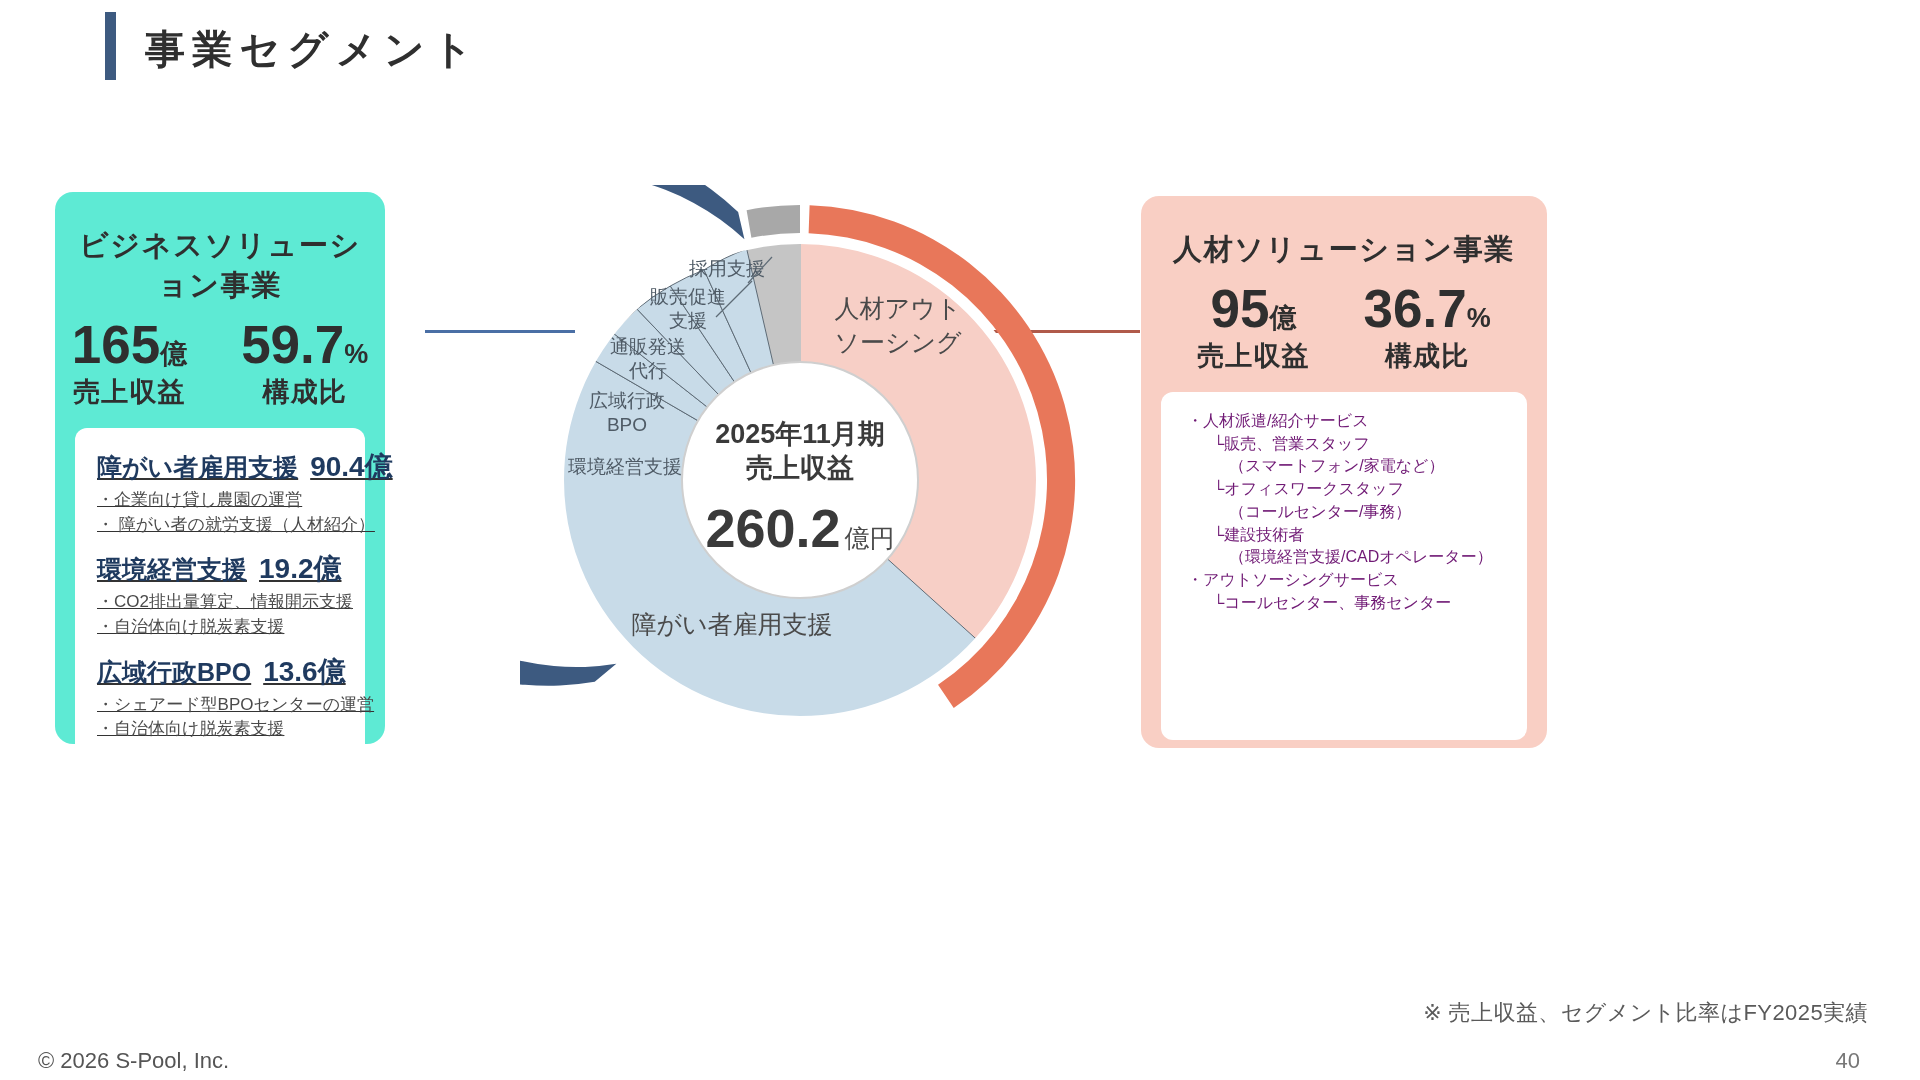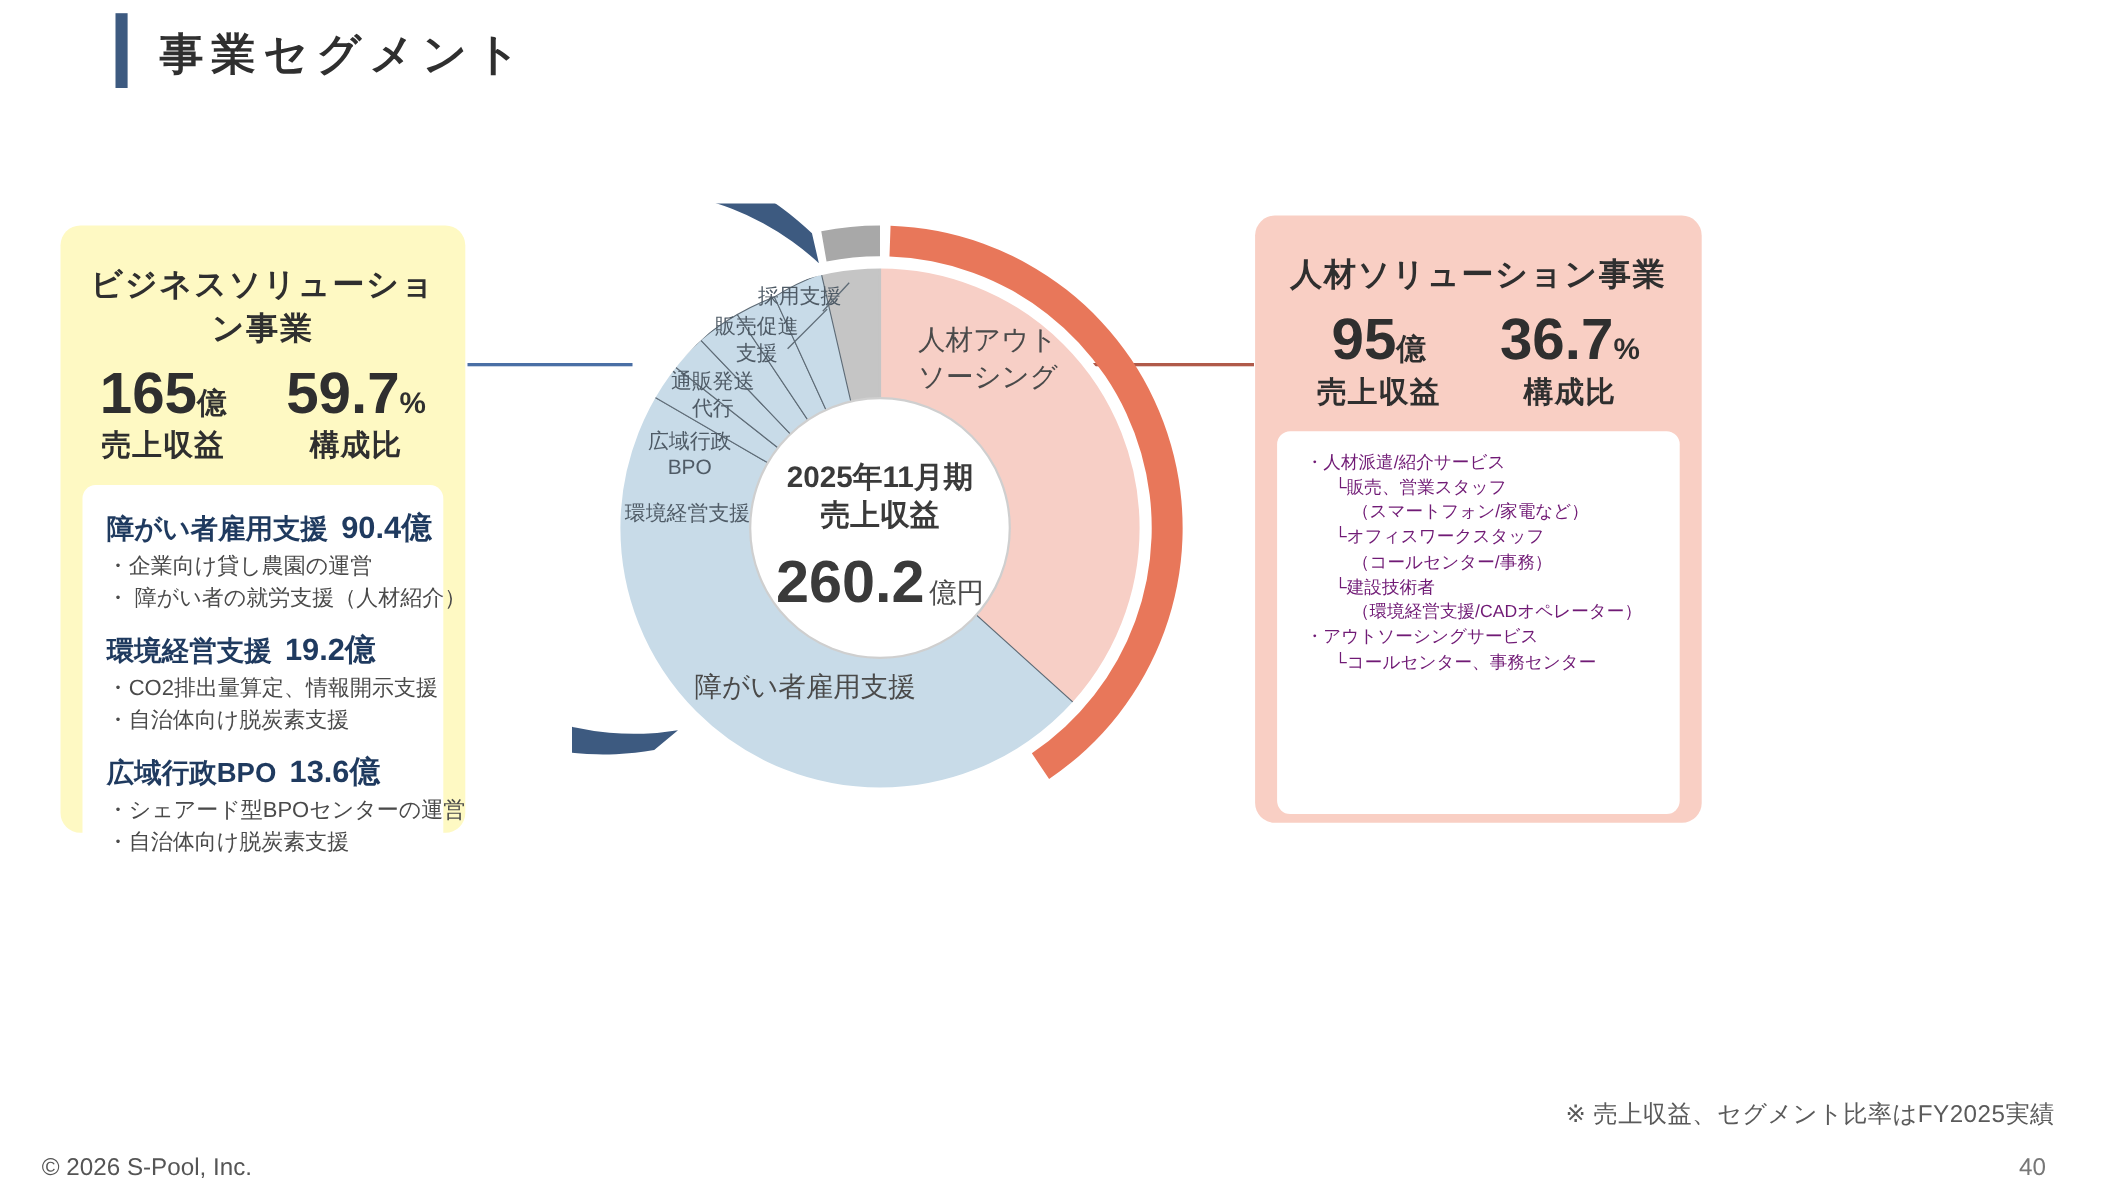--- a/index.html
+++ b/index.html
@@ -28,22 +28,22 @@
   .kpi-val{font-size:53px;font-weight:700;color:#2f2f2f;line-height:1.02;white-space:nowrap;}
   .kpi-val .unit{font-size:27px;font-weight:700;}
   .kpi-lbl{font-size:27px;font-weight:700;color:#2f2f2f;margin-top:2px;letter-spacing:.04em;}
 
   .inner-panel{
     background:#ffffff;border-radius:12px;box-sizing:border-box;
     padding:20px 22px 18px 22px;
   }
   .blk-head{font-size:25px;font-weight:700;color:#1f3a5f;margin:0 0 2px 0;white-space:nowrap;}
   .blk-head .amt{font-size:28px;font-weight:700;margin-left:12px;}
-  .blk-item{font-size:20px;color:#4a4a4a;line-height:1.45;white-space:nowrap;}
-  .blk-group{margin-bottom:13px;}
+  .blk-item{font-size:17px;color:#4a4a4a;line-height:1.45;white-space:nowrap;}
+  .blk-group{margin-bottom:13px;text-decoration:underline;}
   .blk-group:last-child{margin-bottom:0;}
 
   
   .blk-head-pink{font-size:25px;font-weight:700;color:#e8775a;margin:0 0 3px 0;white-space:nowrap;}
   .r-item{font-size:16px;color:#701a75;line-height:1.42;white-space:nowrap;}
   .r-i1{padding-left:4px;}
   .r-i2{padding-left:30px;}
   .r-i3{padding-left:46px;}
 
   
@@ -64,21 +64,21 @@
   }
   #copyright{position:absolute;left:38px;top:1048px;font-size:22px;color:#555;white-space:nowrap;}
   #page-number{position:absolute;right:60px;top:1048px;font-size:22px;color:#777;}
 </style>
 </head>
 <body>
 
 <div id="title-bar"></div>
 <div id="page-title">事業セグメント</div>
 
-<div class="seg-card" id="left-card" style="left:55px;top:205px;width:368px;height:552px;background:#fef9c3;padding:34px 20px 0 20px;">
+<div class="seg-card" id="left-card" style="left:55px;top:192px;width:330px;height:552px;background:#5eead4;padding:34px 20px 0 20px;">
   <div class="seg-card-title">ビジネスソリューション事業</div>
   <div class="kpi-row">
     <div class="kpi">
       <div class="kpi-val"><span>165</span><span class="unit">億</span></div>
       <div class="kpi-lbl">売上収益</div>
     </div>
     <div class="kpi">
       <div class="kpi-val"><span>59.7</span><span class="unit">%</span></div>
       <div class="kpi-lbl">構成比</div>
     </div>

